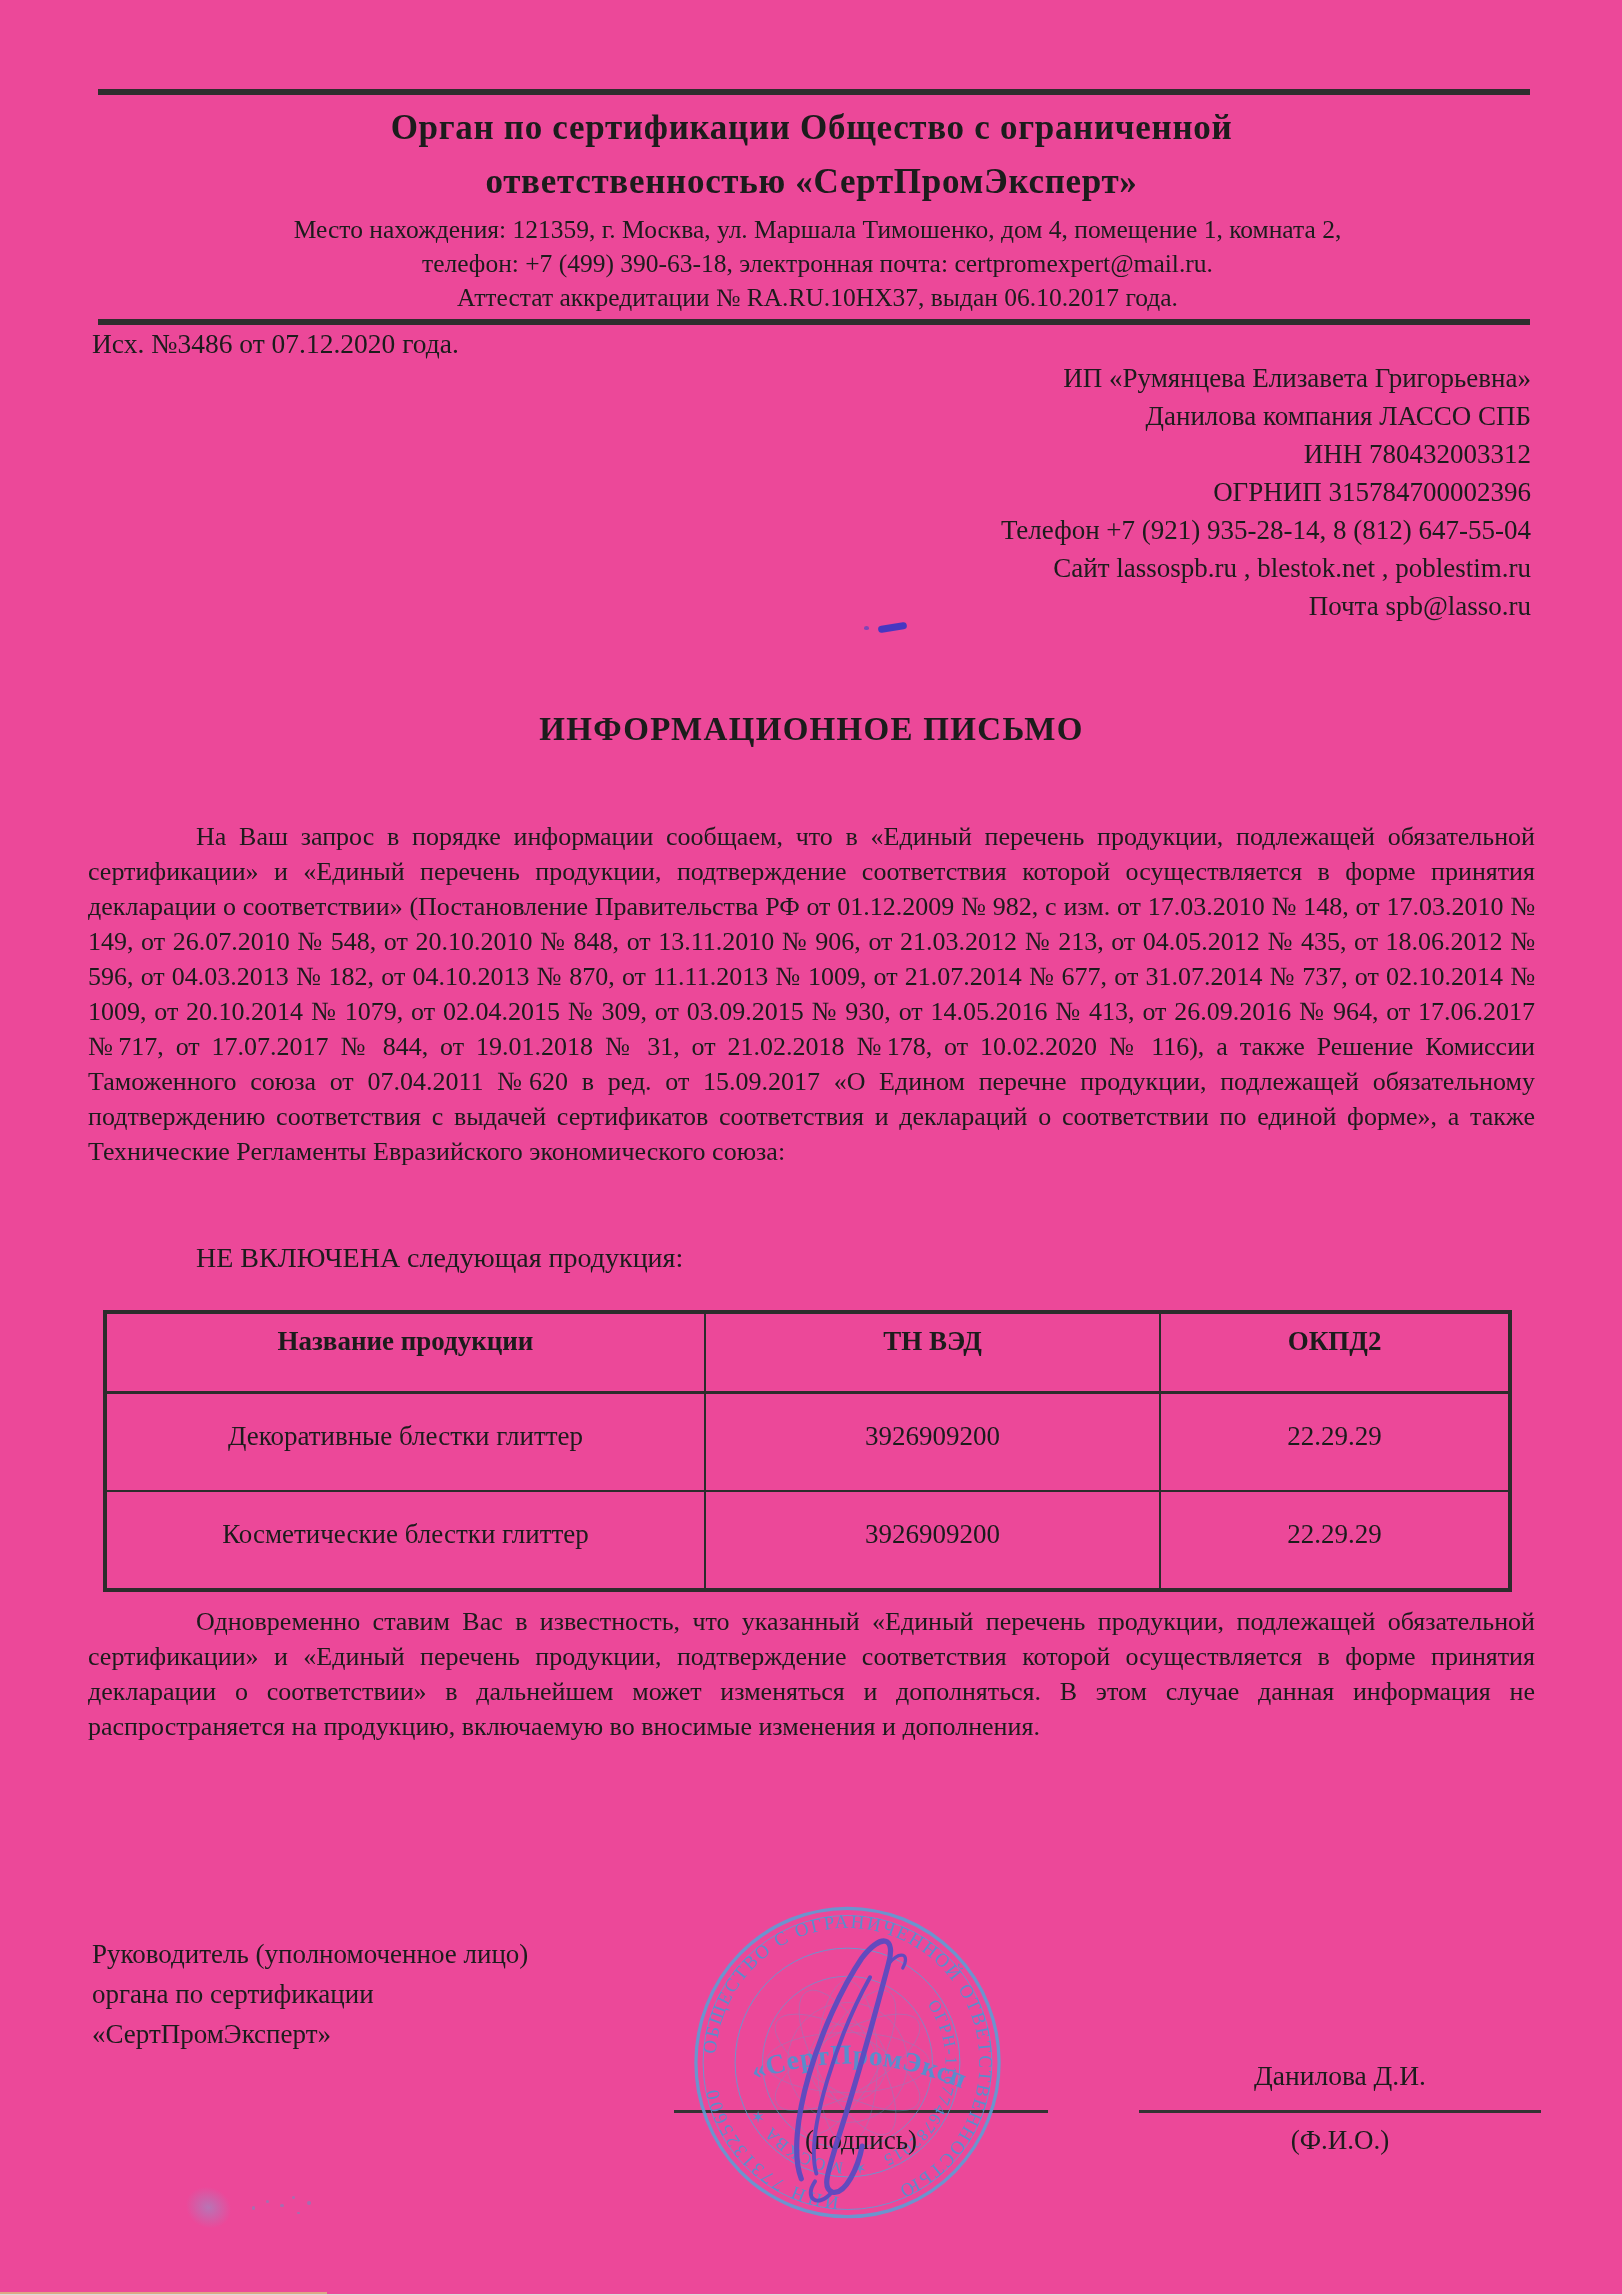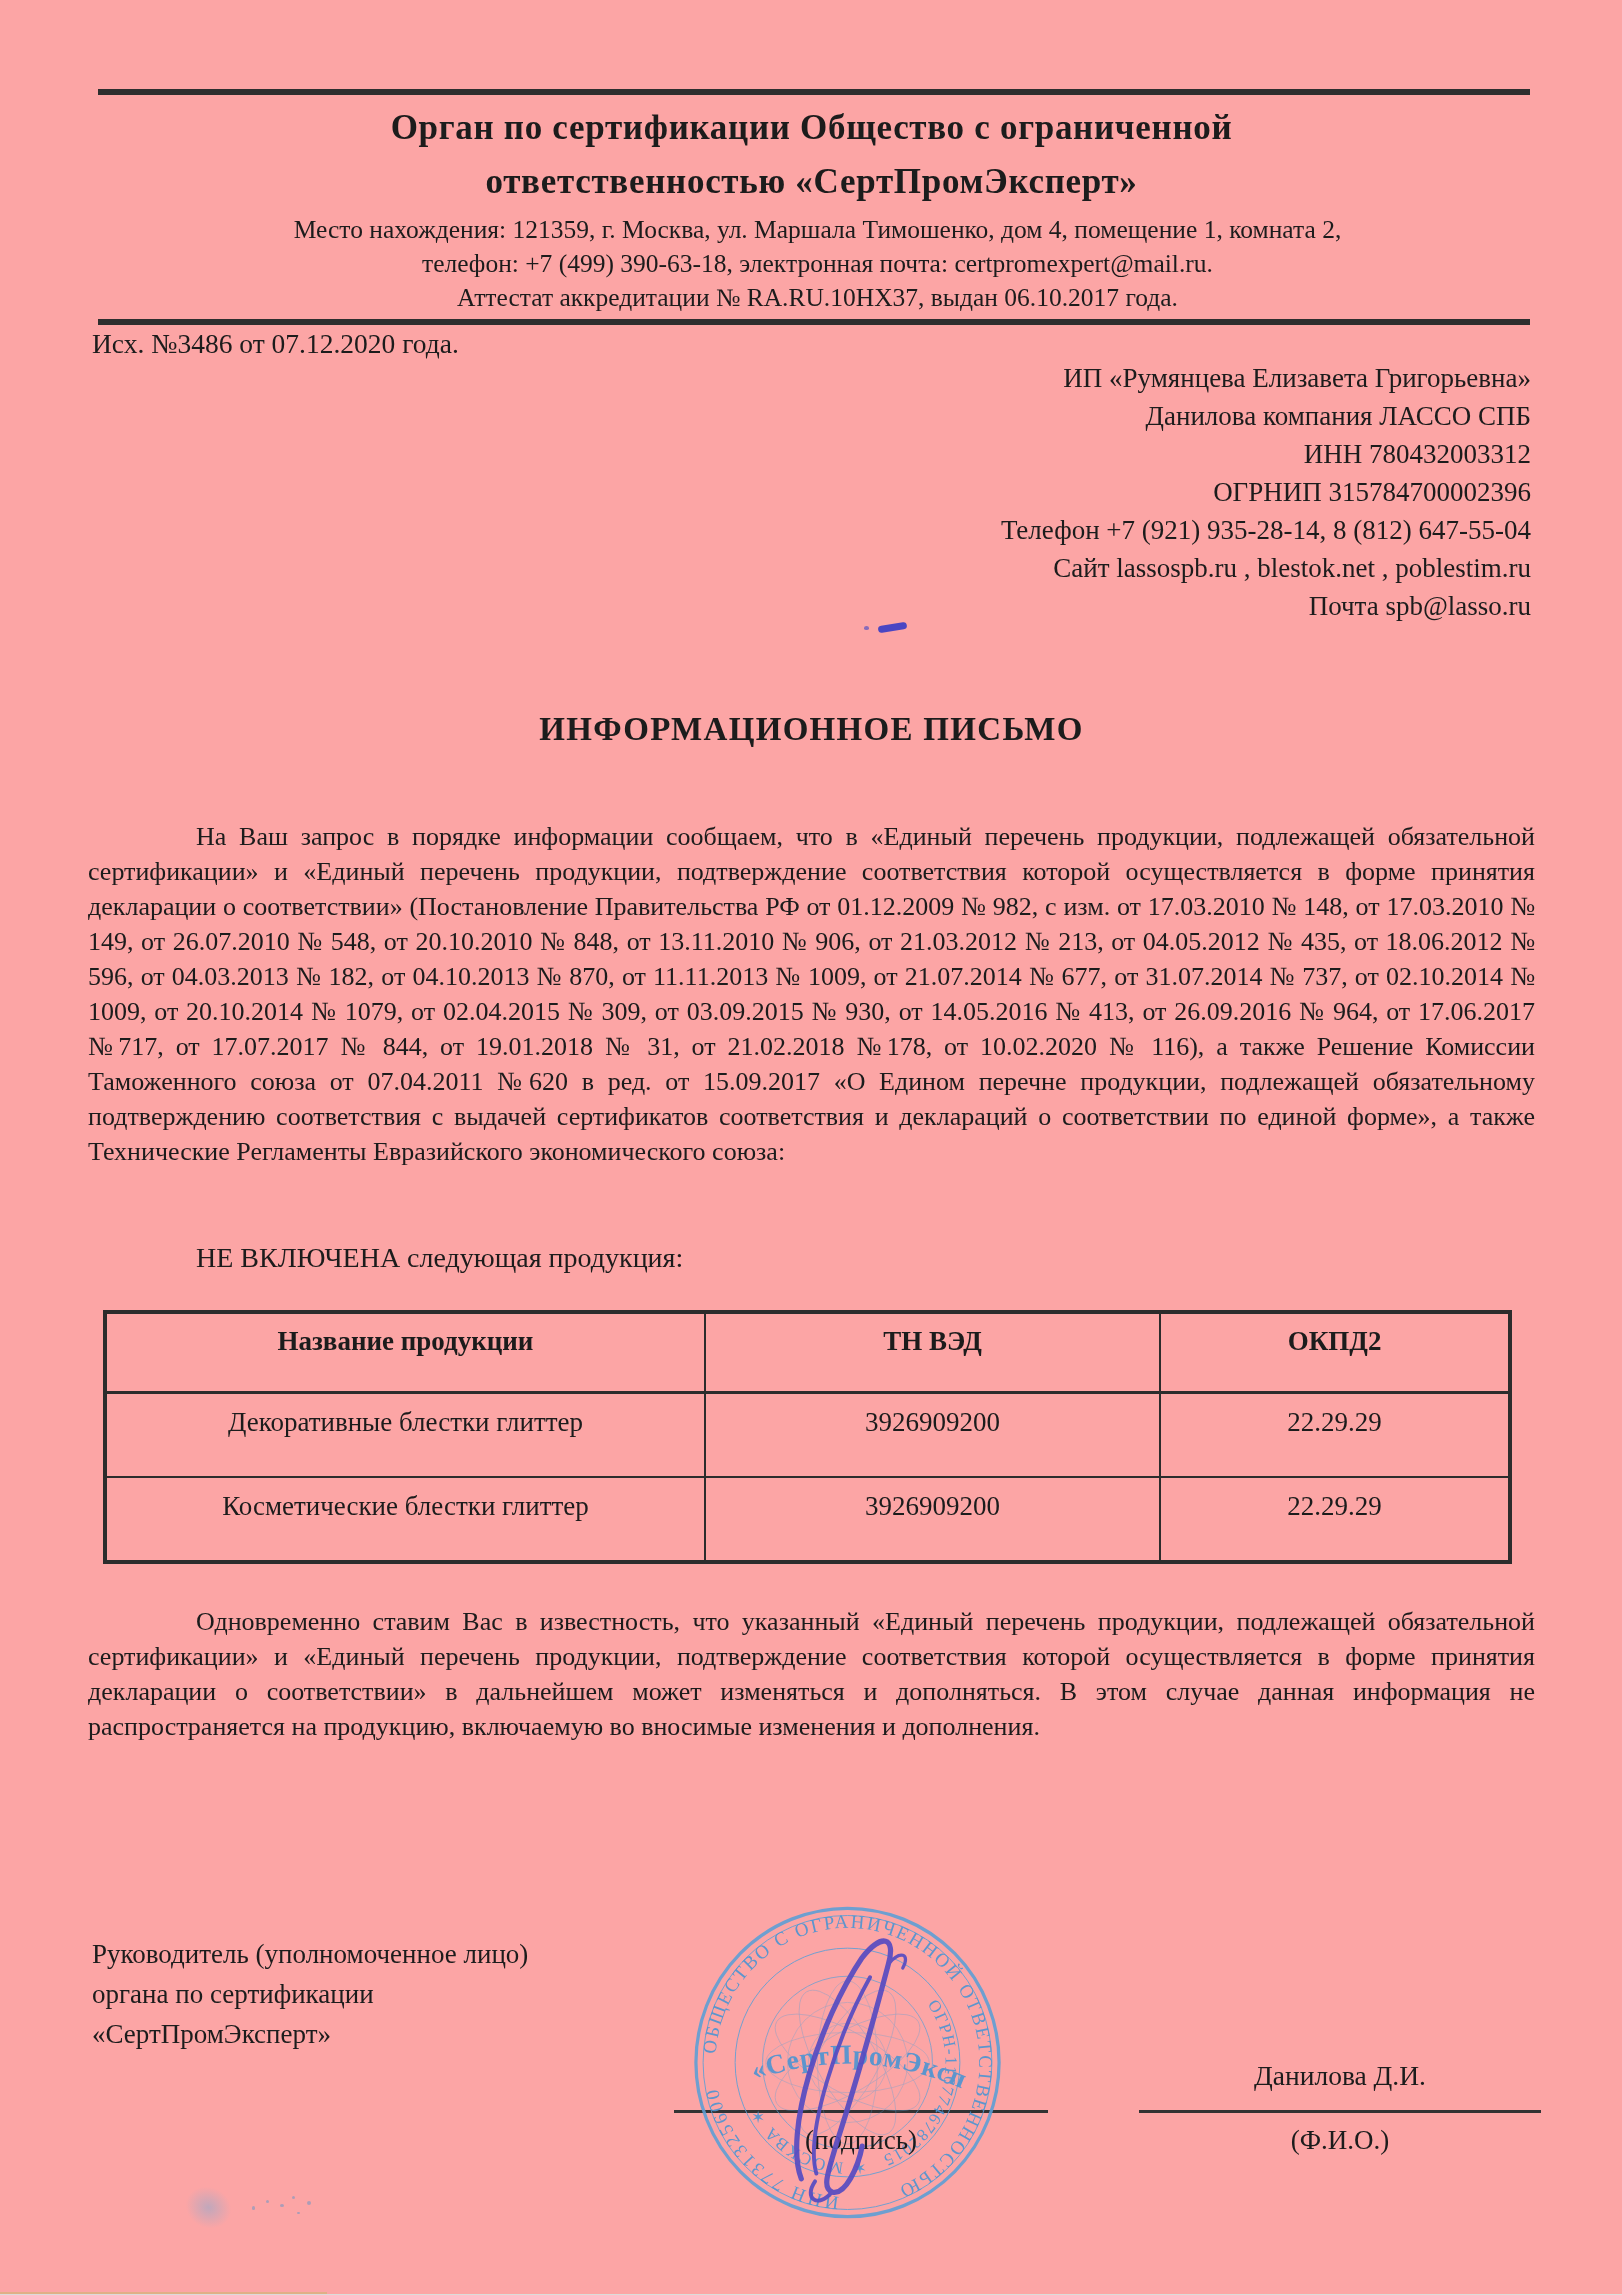--- a/index.html
+++ b/index.html
@@ -1,20 +1,20 @@
 <!DOCTYPE html>
 <html lang="ru" style="font-size:10.5px"><head>
 <meta charset="utf-8">
 <style>
   html,body{margin:0;padding:0;background:#e9e9e7;}
   .page{
     position:relative;
     width:1623px;height:2295px;
     margin:0 auto;
-    background:#fca5a5;
+    background:#ec4899;
     font-family:"Liberation Serif","DejaVu Serif",serif;
     color:#1c1c1c;
     overflow:hidden;
   }
   
   .rule{position:absolute;background:#2e2e2e;height:5.9px;}
   .rule-top{left:98px;top:89px;width:1432px;}
   .rule-mid{left:98px;top:319px;width:1432px;}
   .org-name{
     position:absolute;left:0;right:0;top:101px;
@@ -55,21 +55,21 @@
     border-collapse:collapse;table-layout:fixed;
     font-size:27px;
   }
   .prod-table th,.prod-table td{
     border:2.6px solid #2c2c2c;
     text-align:center;vertical-align:top;
     padding:0;
   }
   .prod-table{border:4.6px solid #2c2c2c;}
   .prod-table th{font-weight:bold;height:65px;padding-top:11.8px;border-bottom:3.9px solid #2c2c2c;}
-  .prod-table td{height:69px;padding-top:13px;}
+  .prod-table td{height:69px;padding-top:27px;}
   
   .sig-left-lines{
     position:absolute;left:92px;top:1934px;
     font-size:27px;line-height:40px;
   }
   .sig-line{position:absolute;background:#333;height:3.3px;top:2110px;z-index:1;}
   .sig-line-left{left:674px;width:374px;}
   .sig-line-right{left:1139px;width:402px;}
   .sig-caption{
     position:absolute;top:2125px;text-align:center;font-size:27px;z-index:3;

